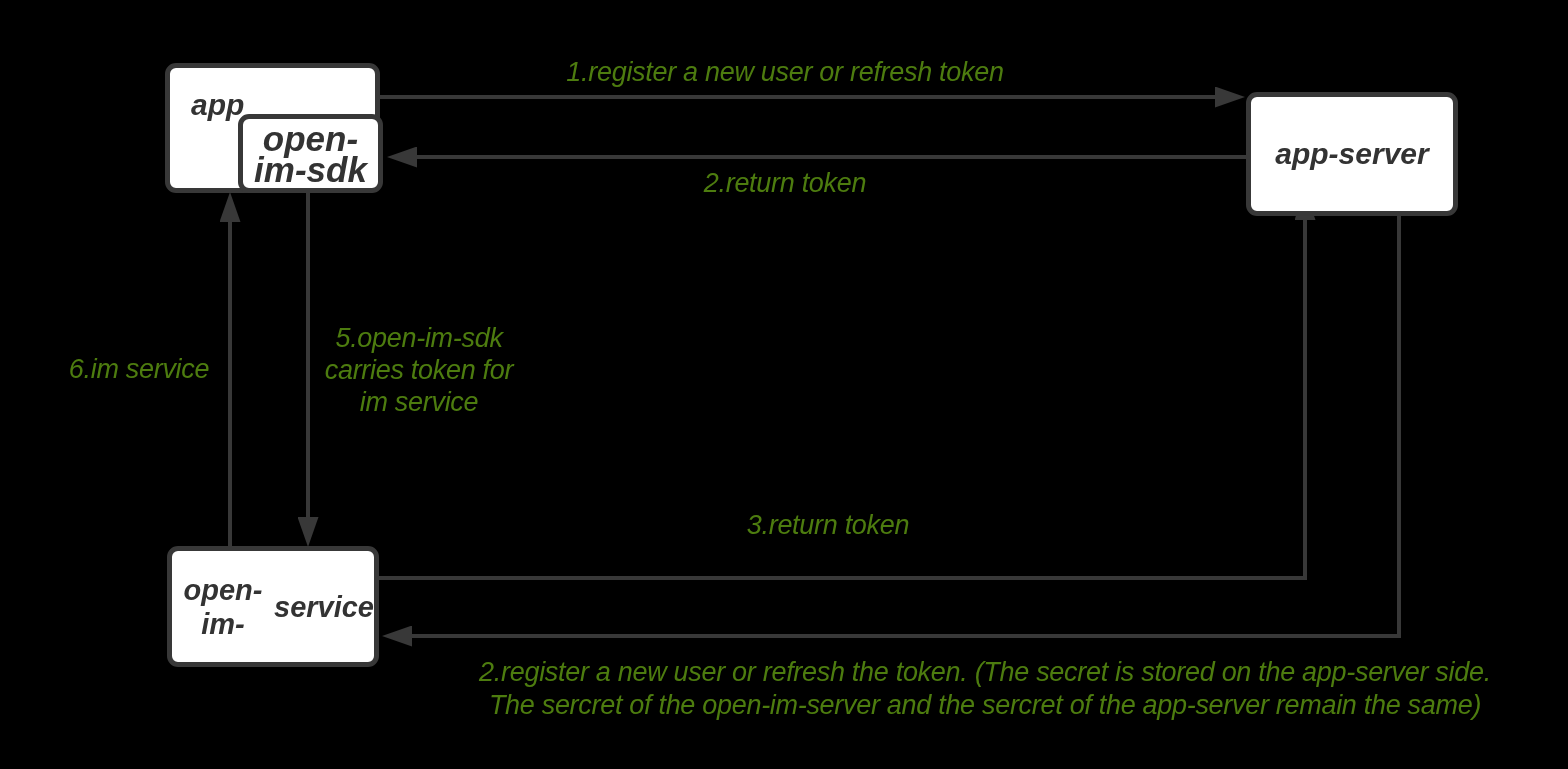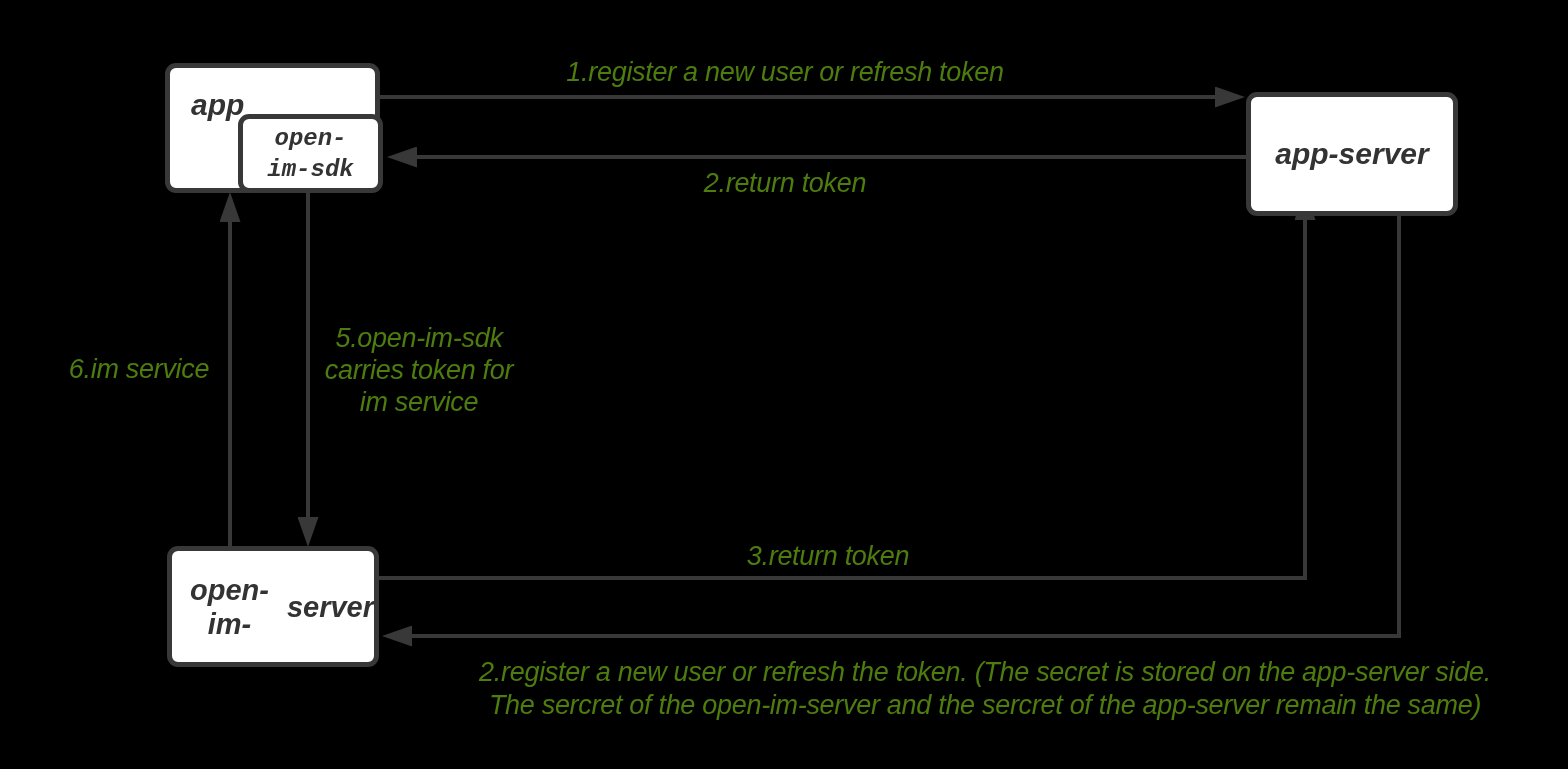--- a/index.html
+++ b/index.html
@@ -33,21 +33,21 @@
     font-weight: 700;
   }
   .node-app { left: 165px; top: 63px; width: 215px; height: 130px; }
   .node-app .node-label {
     position: absolute; left: 21px; top: 21px;
     font-size: 30px; line-height: 32px; font-style: italic;
   }
   .node-sdk {
     left: 238px; top: 114px; width: 145px; height: 79px;
     display: flex; flex-direction: column; align-items: center; justify-content: center;
-    font-size: 24px; line-height: 31px; text-align: center; font-family: Liberation Mono, monospace;
+    font-size: 35px; line-height: 31px; text-align: center;
   }
   .node-appserver {
     left: 1246px; top: 64px; width: 212px; height: 124px;
     display: flex; align-items: center; justify-content: center;
     font-size: 30px;
     margin-top: 28px;
   }
   .node-imserver {
     left: 167px; top: 546px; width: 212px; height: 121px;
     display: flex; align-items: center; justify-content: center;
@@ -58,21 +58,21 @@
     color: #4d7c0f;
     font-style: italic;
     font-size: 27px;
     letter-spacing: -0.3px;
     white-space: nowrap;
     transform: translateX(-50%);
     text-align: center;
   }
   .label-e1 { left: 785px; top: 57px; }
   .label-e4 { left: 785px; top: 168px; }
-  .label-e3 { left: 828px; top: 541px; }
+  .label-e3 { left: 828px; top: 510px; }
   .label-e2 { left: 985px; top: 656px; line-height: 33px; text-align: center; }
   .label-e5 { left: 419px; top: 322px; line-height: 32px; }
   .label-e6 { left: 139px; top: 354px; }
   .edge-label span { display: block; }
 </style>
 </head>
 <body>
 
 <div class="stage">
 
@@ -98,21 +98,21 @@
     <span>open-</span>
     <span>im-sdk</span>
   </div>
 
   <div class="node node-appserver">
     <span>app-server</span>
   </div>
 
   <div class="node node-imserver">
     <span>open-im-</span>
-    <span>server</span>
+    <span>service</span>
   </div>
 
   <div class="edge-label label-e1">1.register a new user or refresh token</div>
 
   <div class="edge-label label-e4">2.return token</div>
 
   <div class="edge-label label-e3">3.return token</div>
 
   <div class="edge-label label-e6">6.im service</div>
 

